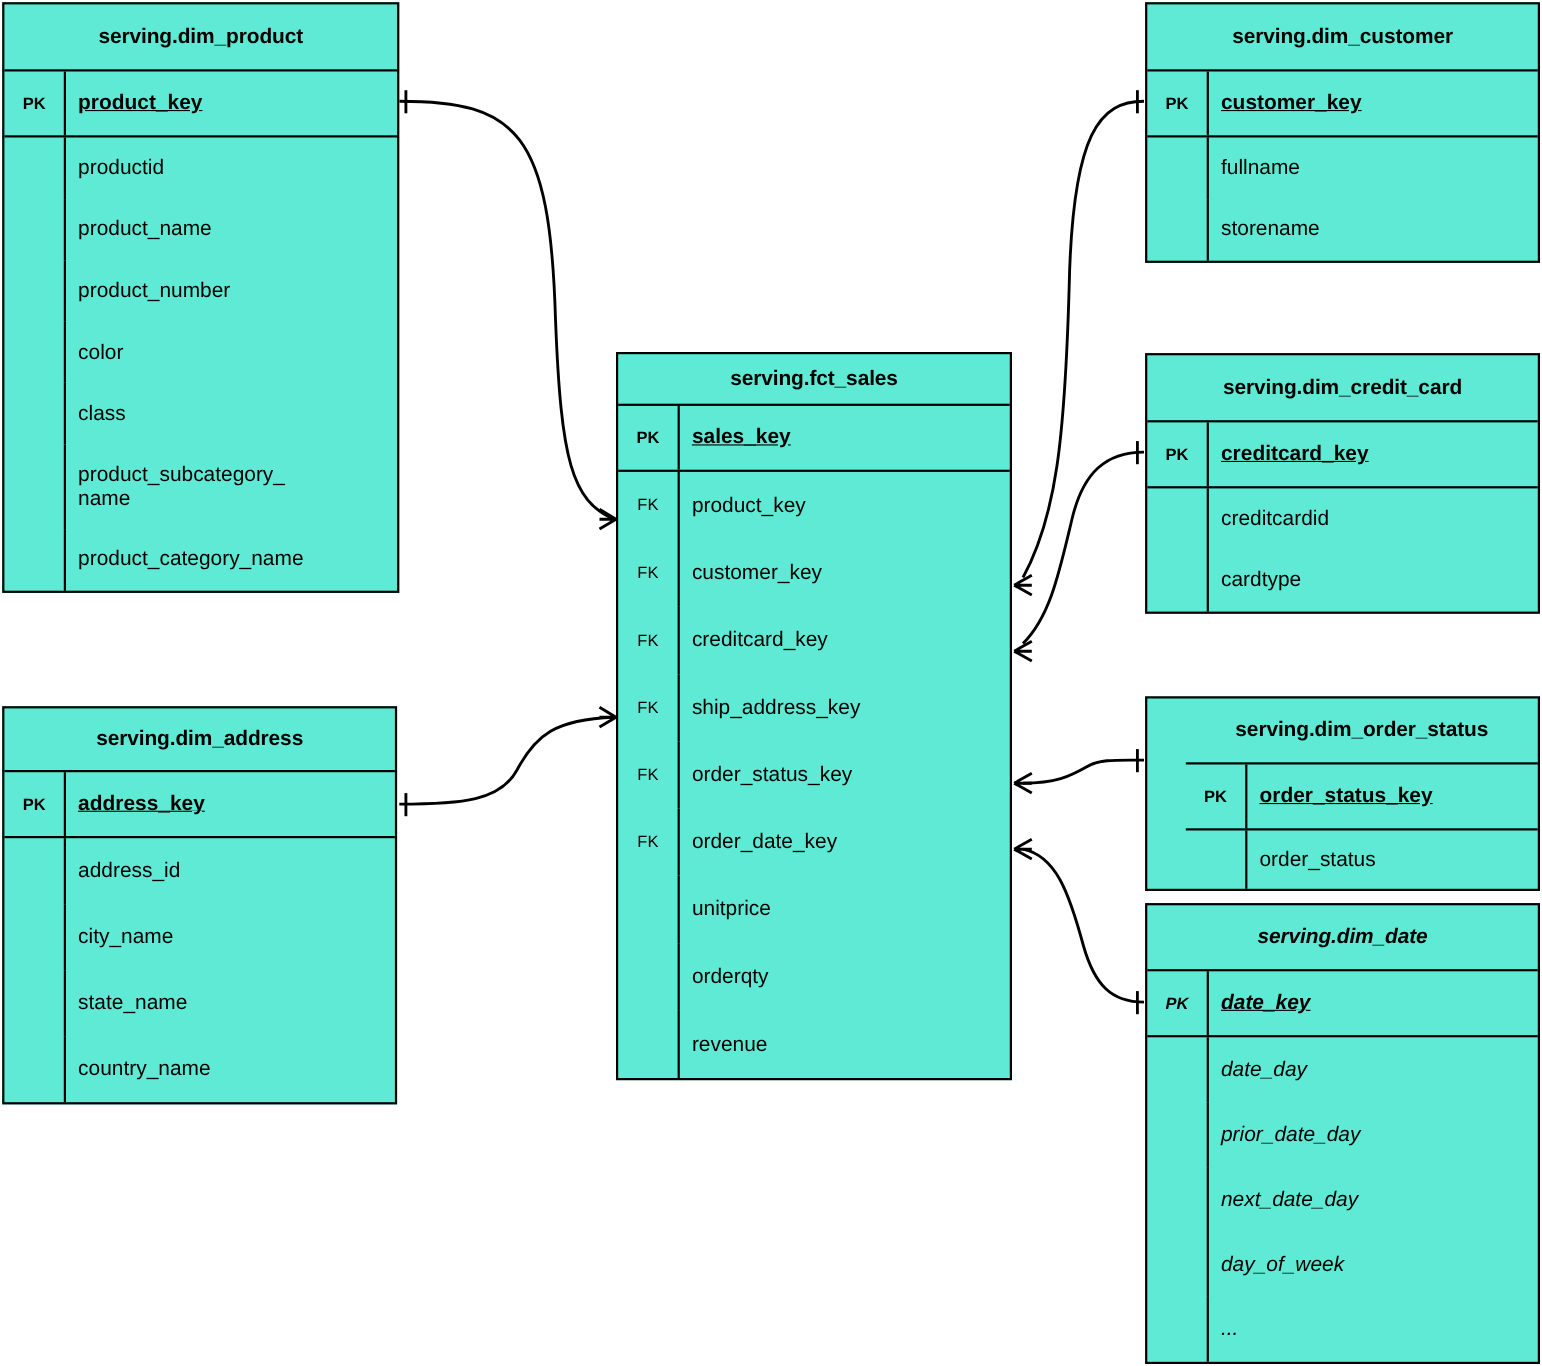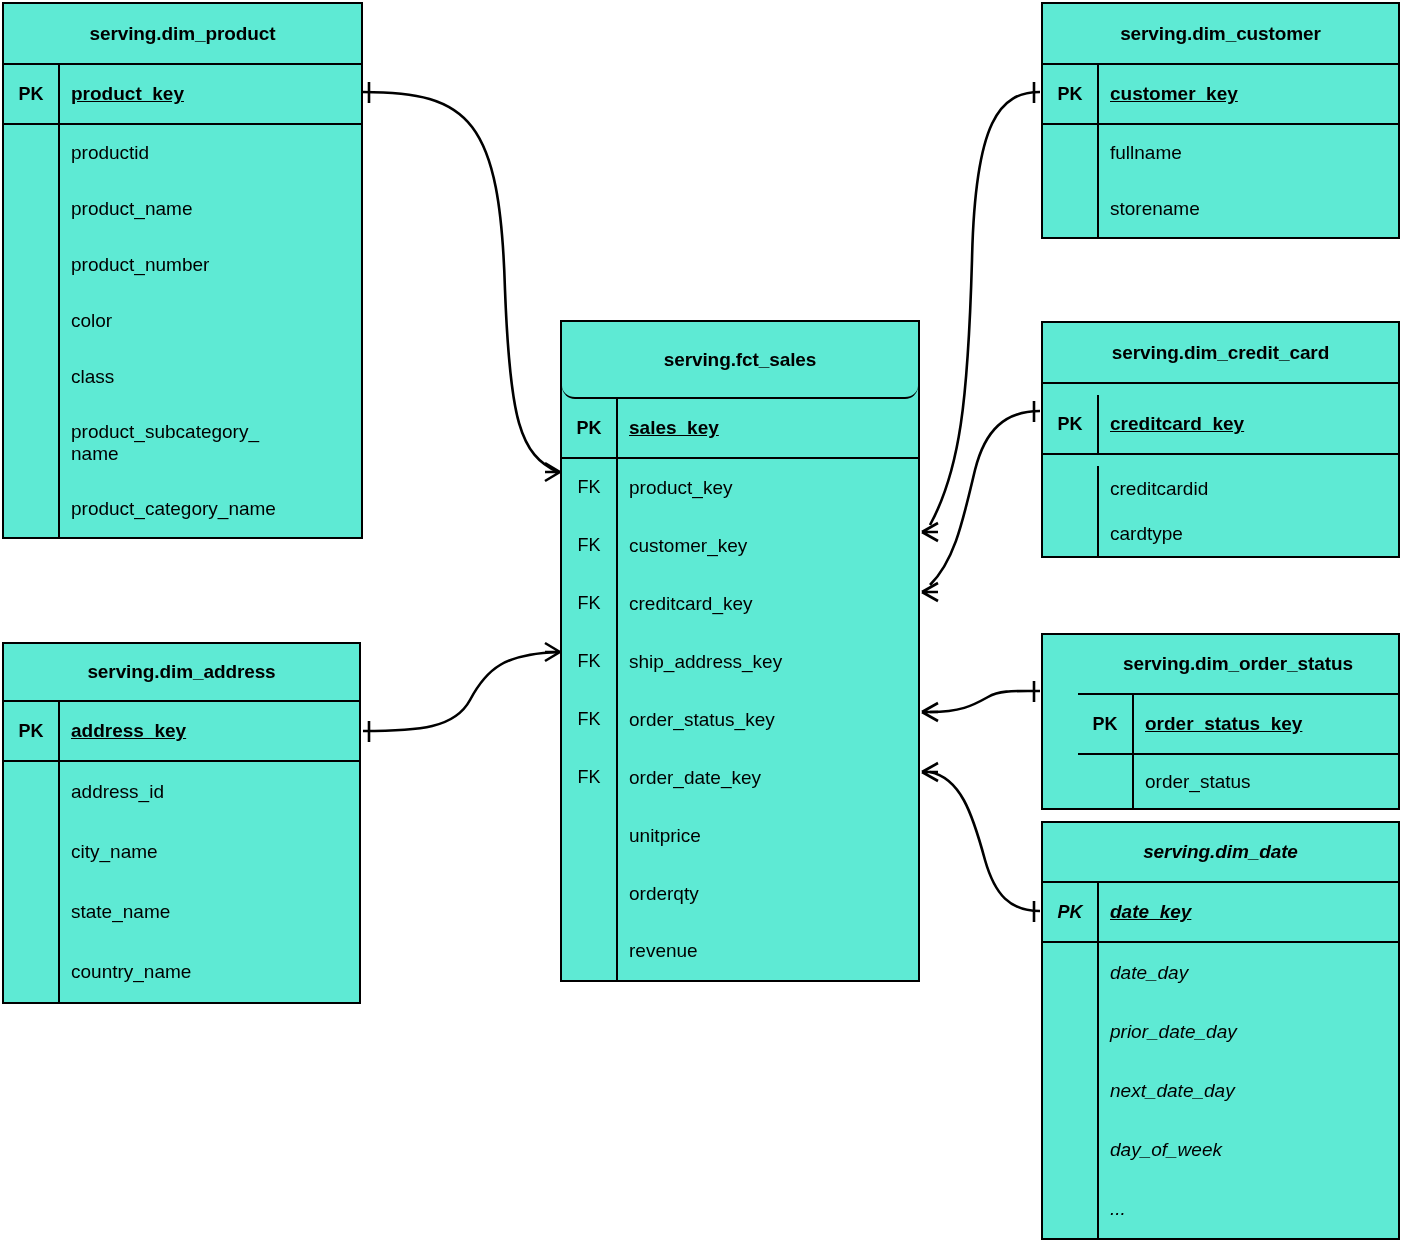--- a/index.html
+++ b/index.html
@@ -56,21 +56,21 @@
     border-bottom: 2px solid #000000;
   }
   .key-cell {
     box-sizing: border-box;
     width: 56px;
     min-width: 56px;
     flex: 0 0 56px;
     display: flex;
     align-items: center;
     justify-content: center;
-    font-size: 18px;
+    font-size: 15px;
     border-right: 2px solid #000000;
   }
   .key-cell.bold {
     font-weight: bold;
   }
   .attr-cell {
     box-sizing: border-box;
     flex: 1 1 auto;
     display: flex;
     align-items: center;
@@ -214,21 +214,21 @@
       <div class="row">
         <div class="key-cell"></div>
         <div class="attr-cell">
             <span class="attr-text">country_name</span>
           </div>
       </div>
     </div>
   </div>
 
   <div class="entity" style="left:560px; top:320px; width:360px; height:662px;">
-    <div class="entity-title" style="height:77px;border-radius:13px;">serving.fct_sales</div>
+    <div class="entity-title" style="height:47px;">serving.fct_sales</div>
     <div class="row pk-row" style="height:60px;">
       <div class="key-cell bold">PK</div>
       <div class="attr-cell pk-name">sales_key</div>
     </div>
     <div class="body-group">
       <div class="row">
         <div class="key-cell">FK</div>
         <div class="attr-cell">
             <span class="attr-text">product_key</span>
           </div>
@@ -299,21 +299,21 @@
       </div>
       <div class="row">
         <div class="key-cell"></div>
         <div class="attr-cell">
             <span class="attr-text">storename</span>
           </div>
       </div>
     </div>
   </div>
 
-  <div class="entity" style="left:1041px; top:321px; width:359px; height:237px;gap:11px;">
+  <div class="entity" style="left:1041px; top:321px; width:359px; height:237px;">
     <div class="entity-title" style="height:61px;">serving.dim_credit_card</div>
     <div class="row pk-row" style="height:60px;">
       <div class="key-cell bold">PK</div>
       <div class="attr-cell pk-name">creditcard_key</div>
     </div>
     <div class="body-group">
       <div class="row">
         <div class="key-cell"></div>
         <div class="attr-cell">
             <span class="attr-text">creditcardid</span>

